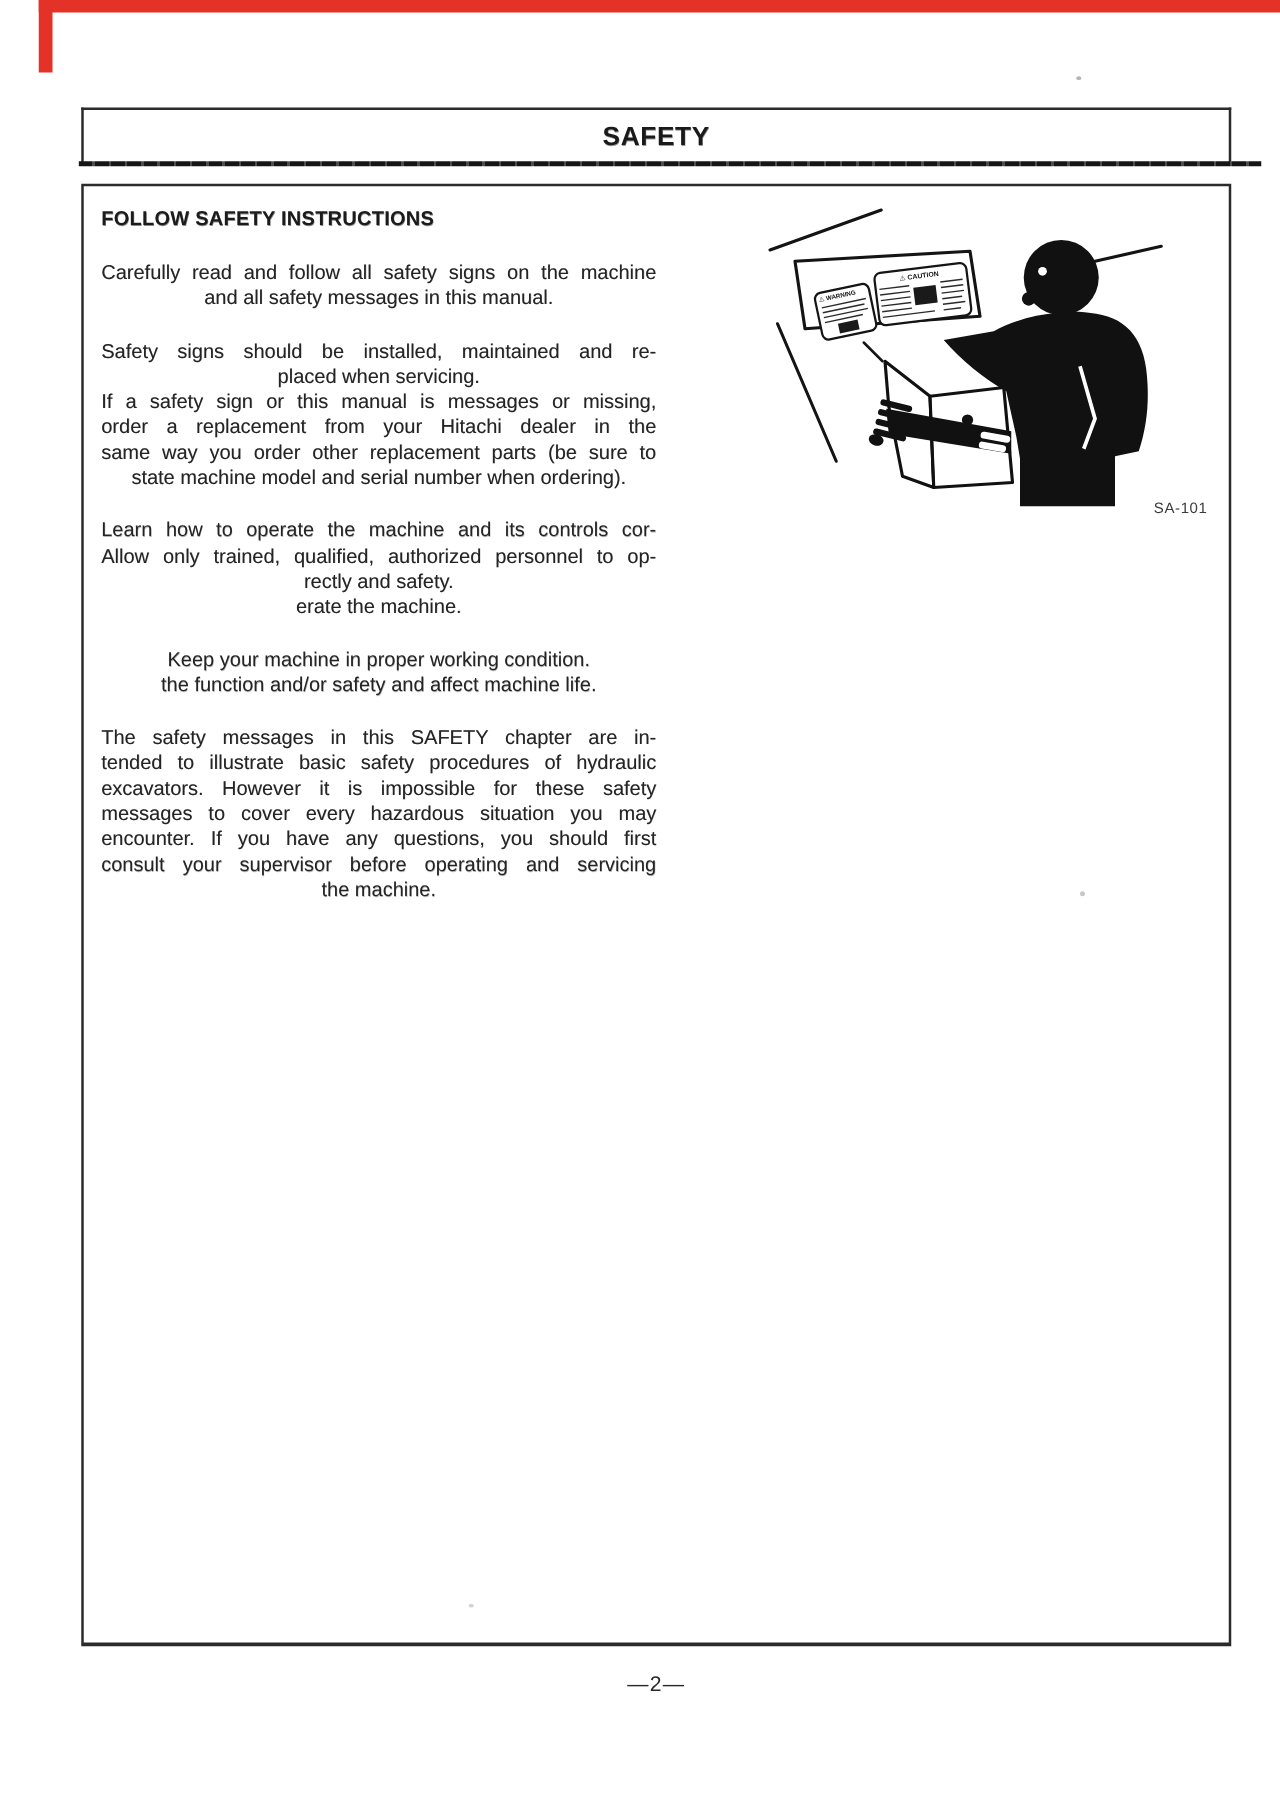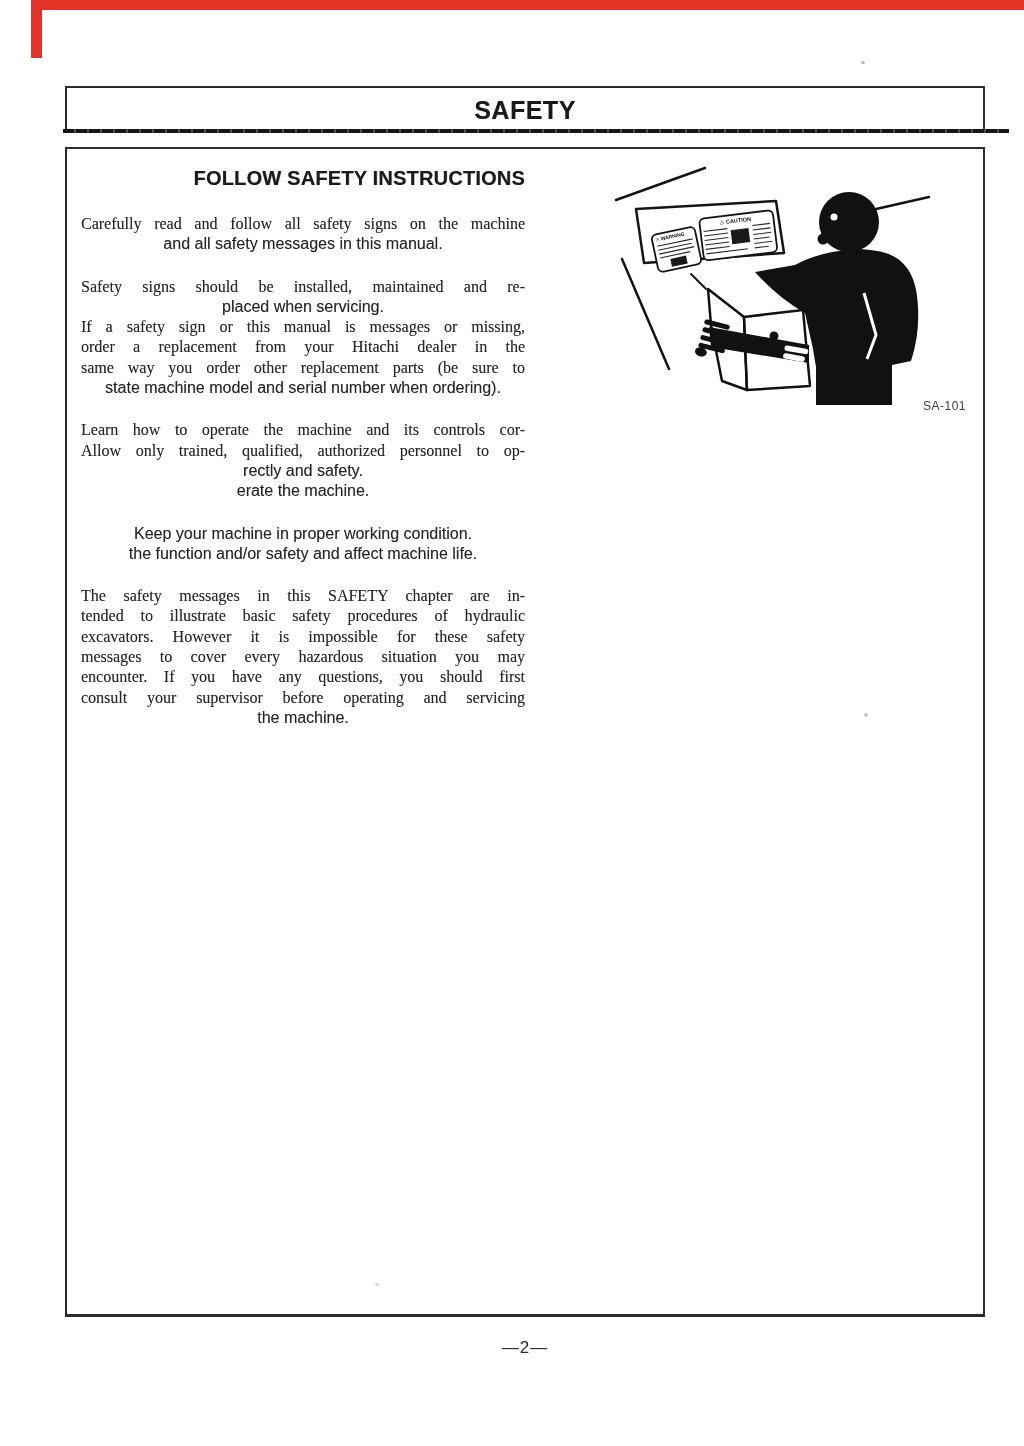--- a/index.html
+++ b/index.html
@@ -25,49 +25,48 @@
   .speck.s3{left:375px;top:1283px;width:4px;height:3px;background:#d4d4d4;}
 
   
   .header-box{
     position:absolute;left:65px;top:86px;width:920px;height:46px;
     box-sizing:border-box;
     border:2px solid #2b2b2b;border-bottom:none;
     display:flex;align-items:center;justify-content:center;
   }
   .header-title{
-    font-size:25px;font-weight:bold;letter-spacing:.5px;color:#1a1a1a;
+    font-size:21px;font-weight:bold;letter-spacing:.5px;color:#1a1a1a;
     text-shadow:.4px .4px 0 rgba(30,30,30,.45);
   }
   .header-rule{
     position:absolute;left:63px;top:129px;width:946px;height:4px;
     background:repeating-linear-gradient(90deg,#161616 0 11px,#4e4e4e 11px 13px);
   }
 
   
   .content-box{
     position:absolute;left:65px;top:147px;width:920px;height:1170px;
     box-sizing:border-box;
     border:2px solid #2b2b2b;border-bottom-width:3px;
   }
 
   .text-col{position:absolute;left:14px;top:18px;width:444px;}
   .section-heading{
     margin:0 0 24px 0;
-    font-size:20px;font-weight:bold;color:#1b1b1b;letter-spacing:.2px;
+    font-size:16px;font-weight:bold;color:#1b1b1b;letter-spacing:.2px;
     text-shadow:.4px .4px 0 rgba(25,25,25,.5);
-    text-align:right;
   }
   .para{margin:0 0 22px 0;}
   .line{
     font-size:16px;line-height:20.3px;color:#242424;
     text-shadow:.3px .3px 0 rgba(45,45,45,.35);
     text-align:center;
   }
-  .line.jl{text-align:justify;text-align-last:justify;font-family:Liberation Serif, serif;}
+  .line.jl{text-align:justify;text-align-last:justify;}
 
   
   .figure{position:absolute;left:540px;top:10px;width:379px;height:270px;}
   .figure-caption{
     position:absolute;left:856px;top:250px;
     font-size:12px;color:#3a3a3a;letter-spacing:.5px;
   }
 
   
   .footer{

